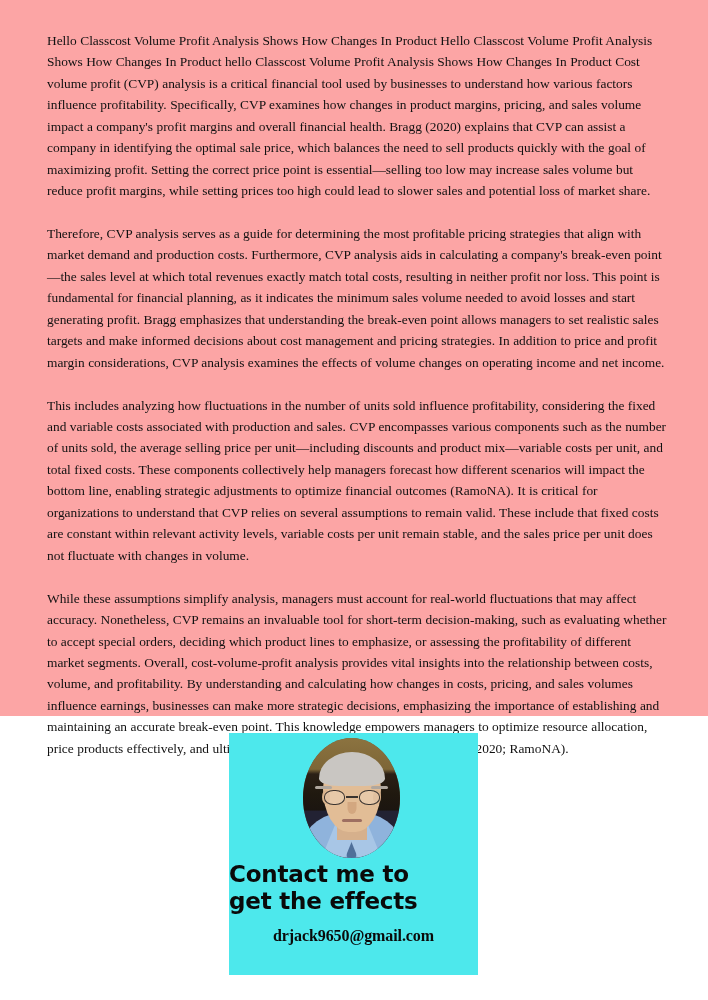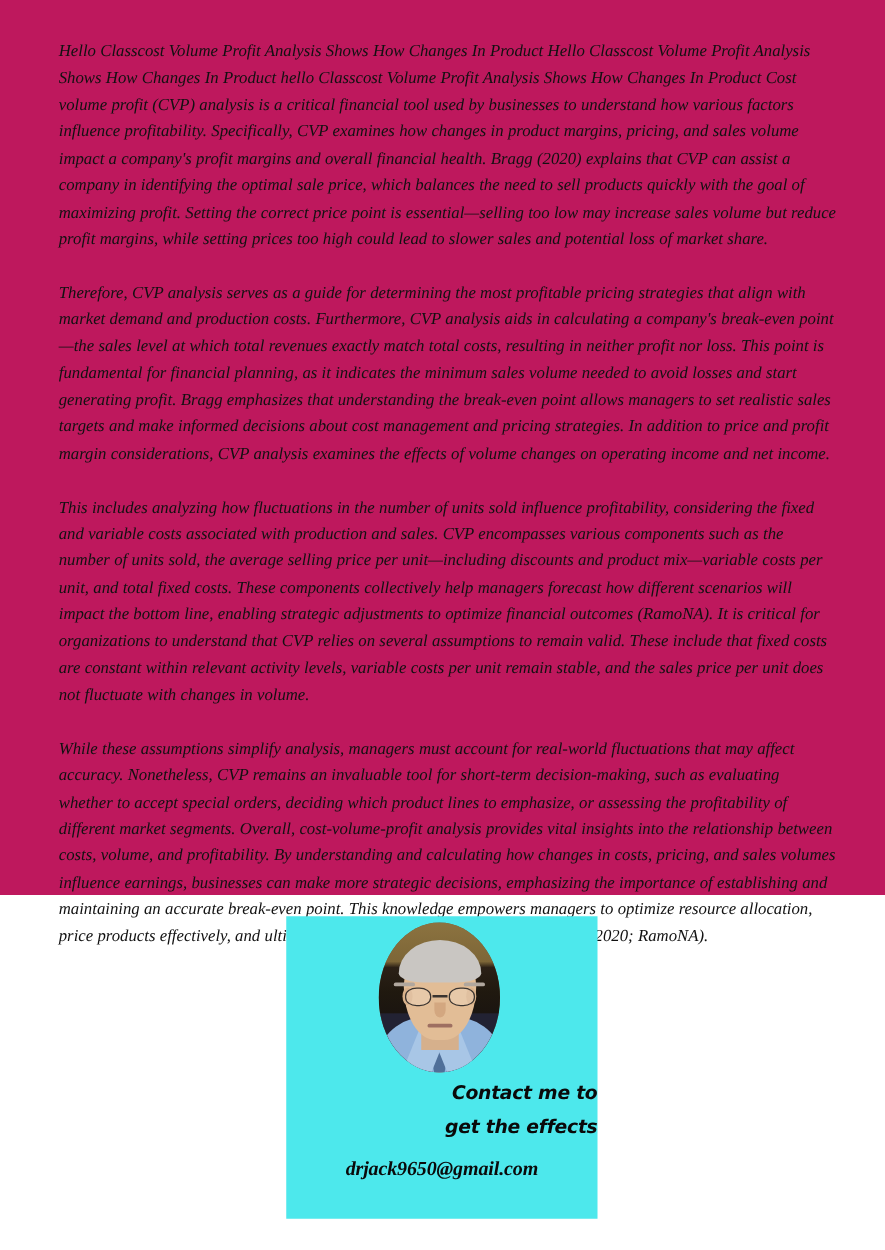--- a/index.html
+++ b/index.html
@@ -13,22 +13,21 @@
     background: #ffffff;
     font-family: "Liberation Serif", "DejaVu Serif", serif;
     overflow: hidden;
     position: relative;
   }
 
   #page {
     position: relative;
     width: 708px;
     height: 716px;
-    background: #be185d;
-    font-style: italic;
+    background: #fca5a5;
   }
 
   #doc-body {
     position: absolute;
     left: 47px;
     top: 30px;
     width: 623px;
     color: #111111;
     font-size: 13.4px;
     line-height: 21.45px;
@@ -158,25 +157,25 @@
     background: #d3a780; border-radius: 0 0 50% 50%;
   }
   .av-mouth {
     position: absolute; left: 50%; top: 81px;
     transform: translateX(-50%);
     width: 20px; height: 3px;
     background: #9e6f61; border-radius: 2px;
   }
 
   .contact-line {
-    text-align: right;
+    text-align: left;
     font-family: "DejaVu Sans", "Liberation Sans", sans-serif;
     font-weight: bold;
     color: #0a0a0a;
-    font-size: 15px;
+    font-size: 23px;
     line-height: 27px;
     letter-spacing: -0.2px;
   }
   #contact-line-1 { position: absolute; left: 0; right: 0; top: 128px; }
   #contact-line-2 { position: absolute; left: 0; right: 0; top: 155px; }
   #contact-email {
     position: absolute; left: 0; right: 0; top: 190px;
     text-align: center;
     font-family: "Liberation Serif", "DejaVu Serif", serif;
     font-weight: bold;

